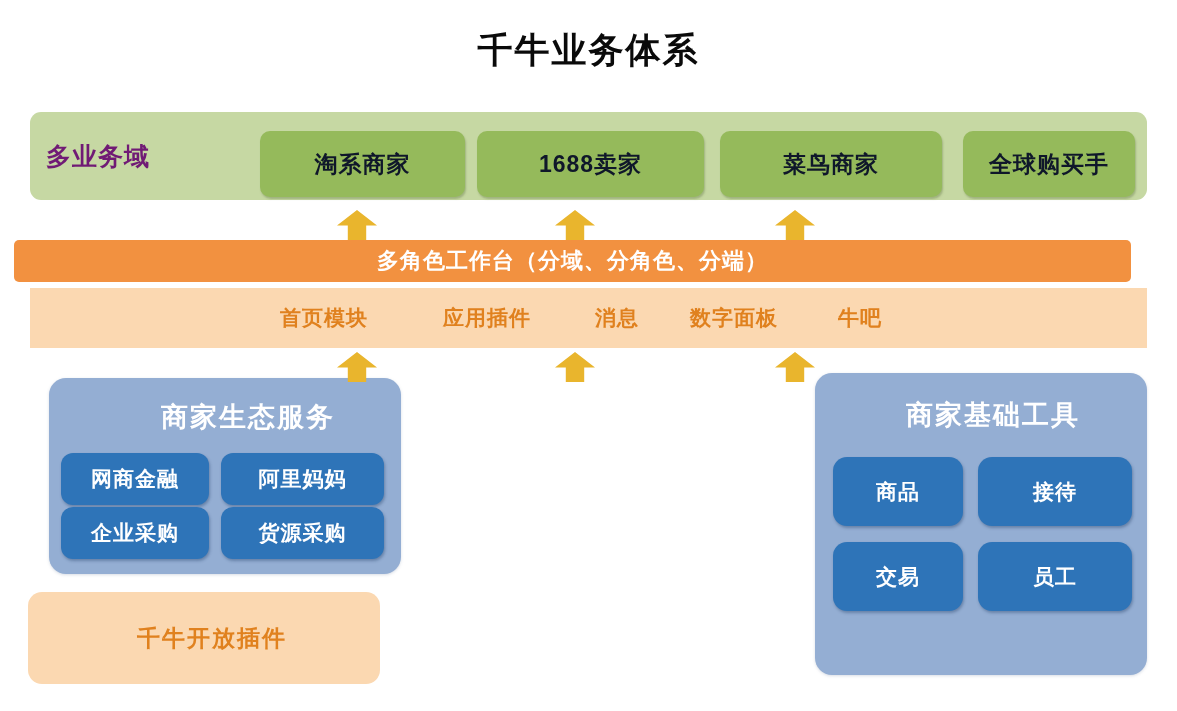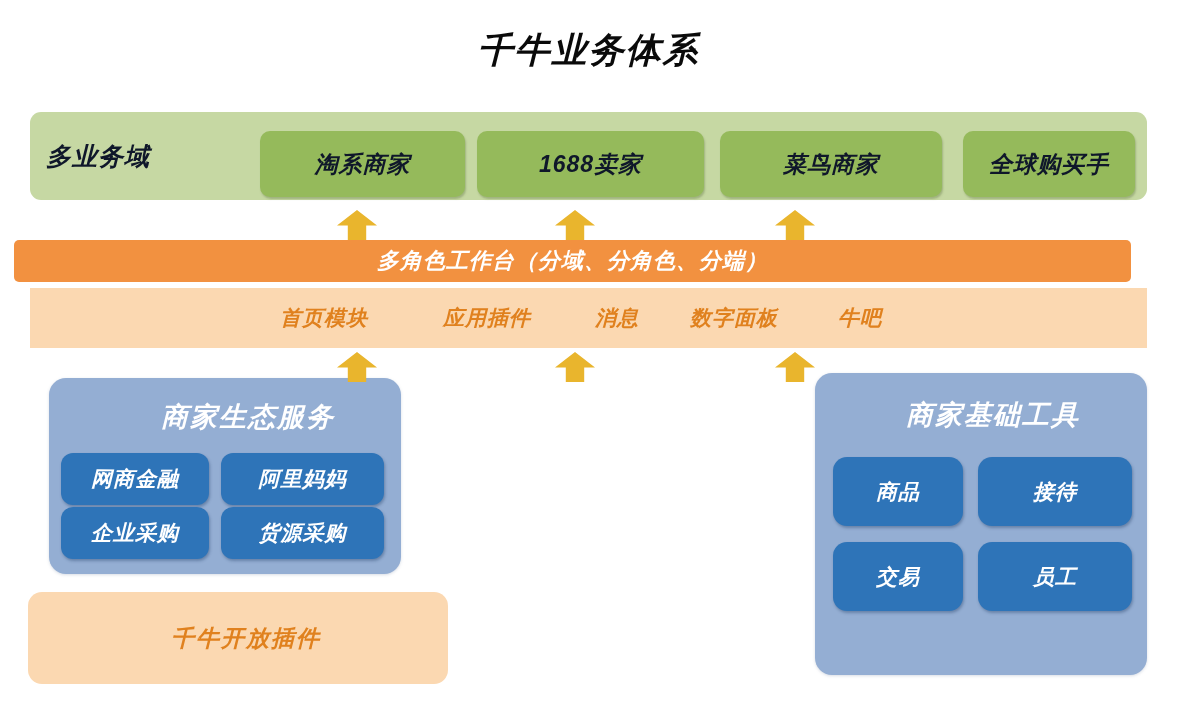--- a/index.html
+++ b/index.html
@@ -1,32 +1,31 @@
 <!DOCTYPE html>
 <html style="--light-green: #c6d8a3; --green: #95ba5b; --orange: #f29140; --peach: #fbd8b1; --orange-text: #e0811e; --panel-blue: #94aed3; --button-blue: #2e74b8; --arrow-gold: #e9b52d;"><head>
 <meta charset="utf-8">
 <style>
   html,body{margin:0;padding:0;background:#ffffff;}
   .stage{
     position:relative;width:1177px;height:711px;background:#ffffff;overflow:hidden;
     font-family:"Liberation Sans","DejaVu Sans",sans-serif;
-    font-style:italic;
   }
   .title{
     position:absolute;top:27px;left:0;width:100%;text-align:center;
     font-size:35px;font-weight:bold;color:#0a0a0a;letter-spacing:2px;
   }
   
   .domain-band{
     position:absolute;left:30px;top:112px;width:1117px;height:88px;
     background:var(--light-green);border-radius:11px;
   }
   .domain-label{
     position:absolute;left:16px;top:0;height:100%;display:flex;align-items:center;
-    font-size:25px;font-weight:bold;color:#0f172a;letter-spacing:1px;
+    font-size:25px;font-weight:bold;color:#701a75;letter-spacing:1px;
   }
   .chip{
     position:absolute;top:19px;height:66px;border-radius:10px;
     background:var(--green);color:#0f172a;font-size:23px;font-weight:bold;
     display:flex;align-items:center;justify-content:center;letter-spacing:1px;
     box-shadow:1px 2px 2px rgba(90,110,60,0.35);
   }
   .chip0{left:230px;width:205px;}
   .chip1{left:447px;width:227px;}
   .chip2{left:690px;width:222px;}
@@ -88,21 +87,21 @@
   .vas-n1{left:197px;top:63px;width:178px;height:82px;border-radius:16px;}
   .vas-n2{left:22px;top:163px;width:162px;height:82px;border-radius:16px;}
   .vas-n3{left:197px;top:163px;width:178px;height:82px;border-radius:16px;}
   
   .base-n0{left:18px;top:84px;width:130px;height:69px;border-radius:14px;}
   .base-n1{left:163px;top:84px;width:154px;height:69px;border-radius:14px;}
   .base-n2{left:18px;top:169px;width:130px;height:69px;border-radius:14px;}
   .base-n3{left:163px;top:169px;width:154px;height:69px;border-radius:14px;}
   
   .plugin-box{
-    position:absolute;left:28px;top:592px;width:420px;height:92px;border-radius:14px;
+    position:absolute;left:28px;top:592px;width:352px;height:92px;border-radius:14px;
     background:var(--peach);display:flex;align-items:center;justify-content:center;
     color:var(--orange-text);font-size:23px;font-weight:bold;letter-spacing:2px;
     padding-left:16px;box-sizing:border-box;
   }
 </style>
 </head>
 <body>
 
 <div class="stage">
 

